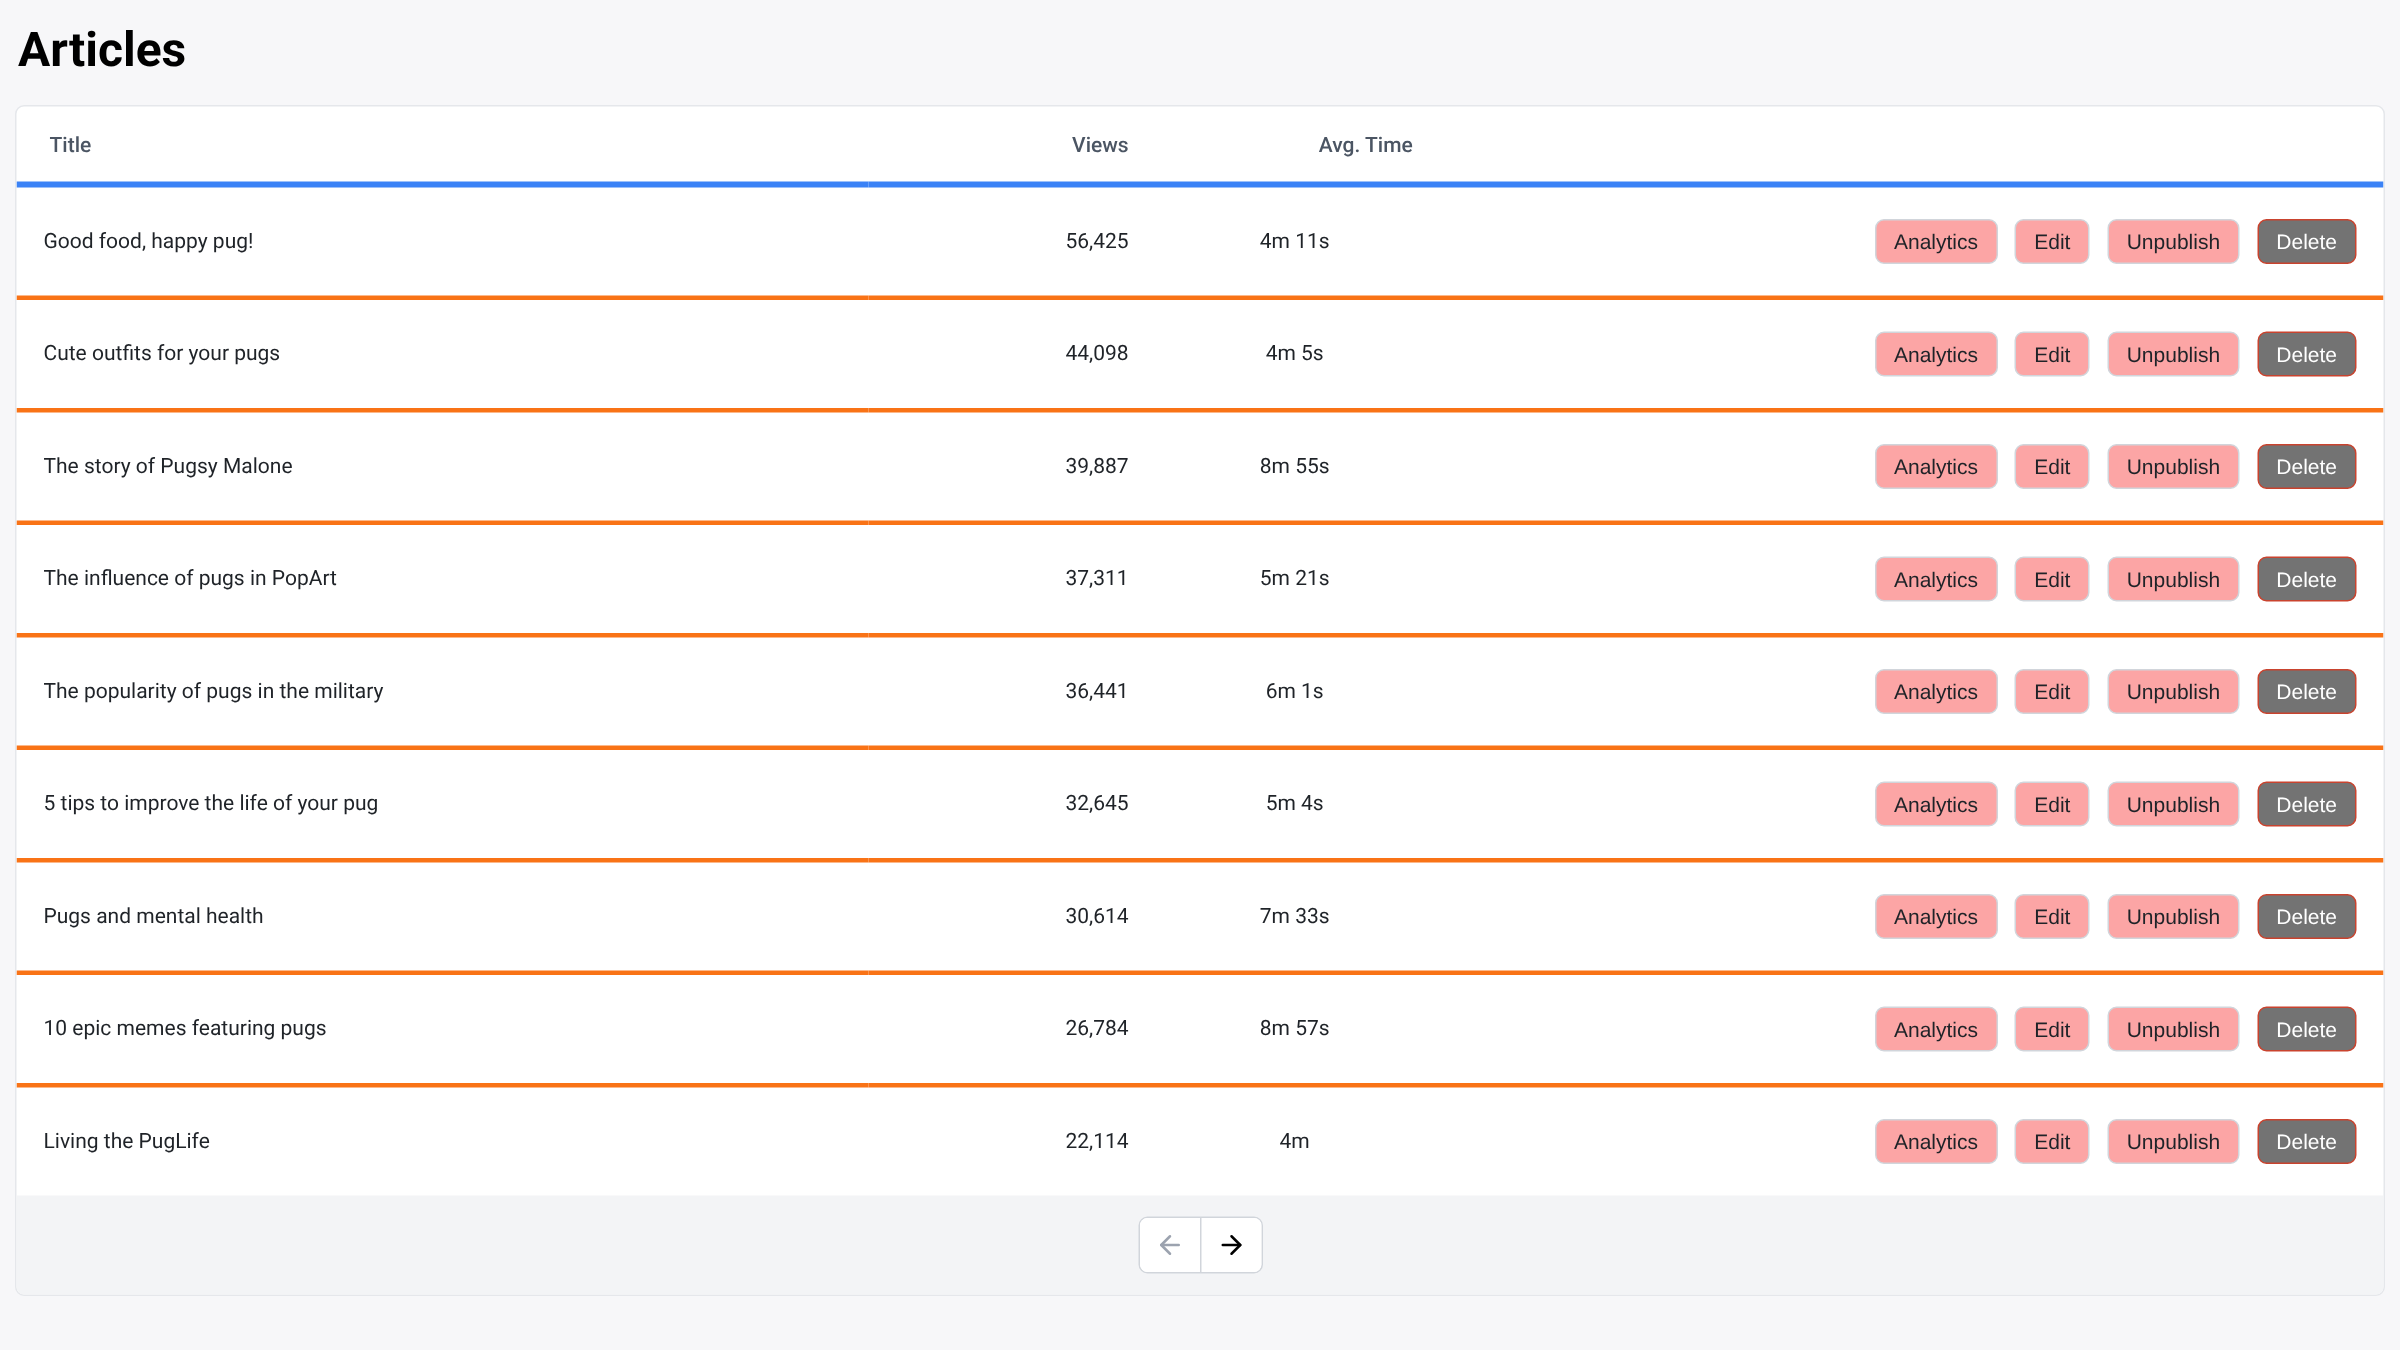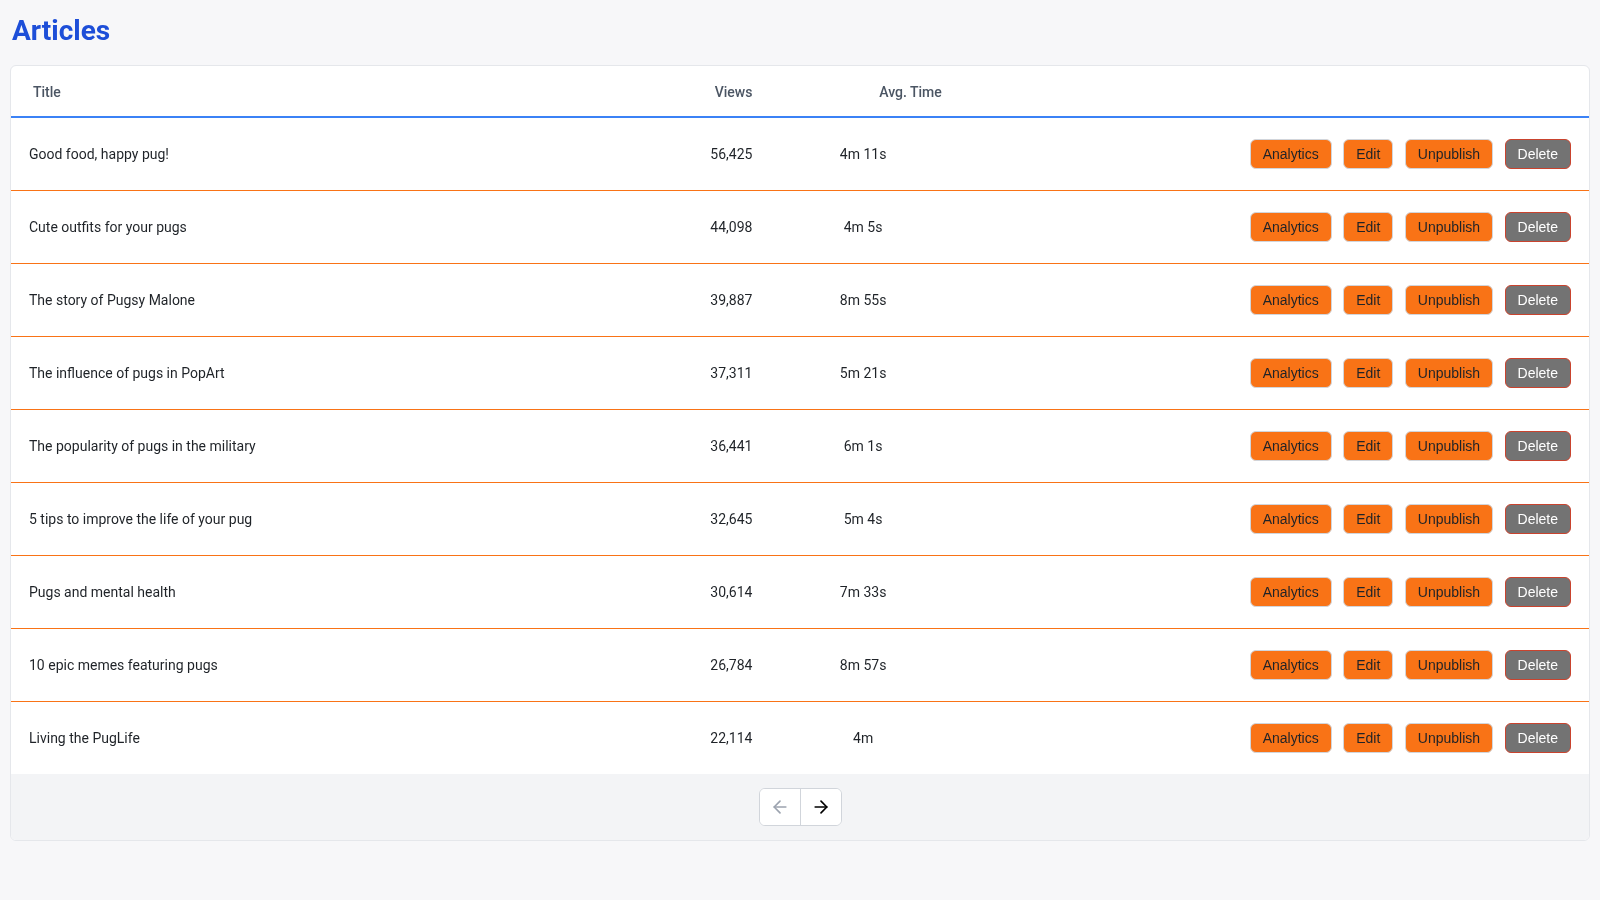--- a/index.html
+++ b/index.html
@@ -9,48 +9,48 @@
       color: #1f2328;
       font-size: 14px;
       width: 1600px;
       height: 900px;
       overflow: hidden;
     }
     .page {
       padding: 10px;
     }
     h1.page-title {
-      font-size: 28px;
+      font-size: 32px;
       font-weight: 700;
       margin: 4px 0 18px 2px;
-      color: #1d4ed8;
+      color: #000000;
     }
     .card {
       background: #fff;
       border: 1px solid #e5e7eb;
       border-radius: 6px;
       overflow: hidden;
     }
     table {
       width: 100%;
       border-collapse: collapse;
     }
     thead th {
       font-weight: 500;
       font-size: 14px;
       color: #4b5563;
       text-align: left;
       padding: 18px 16px 16px;
-      border-bottom: 2px solid #3b82f6;
+      border-bottom: 4px solid #3b82f6;
     }
     thead th.col-views,
     thead th.col-time { text-align: right; }
     tbody td {
       padding: 21px 16px;
-      border-bottom: 1px solid #f97316;
+      border-bottom: 3px solid #f97316;
       font-size: 14px;
       color: #1f2328;
       vertical-align: middle;
     }
     tbody tr:last-child td { border-bottom: none; }
     td.col-title { width: 36%; padding-left: 18px; }
     td.col-views { width: 12%; text-align: right; }
     td.col-time  { width: 12%; text-align: center; }
     td.col-actions {
       width: 40%;
@@ -59,21 +59,21 @@
       white-space: nowrap;
     }
     thead th.col-title { padding-left: 22px; }
     thead th.col-actions { }
     .btn {
       display: inline-block;
       font-size: 14px;
       line-height: 1;
       padding: 7px 12px;
       border: 1px solid #d1d5db;
-      background: #f97316;
+      background: #fca5a5;
       color: #1f2328;
       border-radius: 6px;
       margin-left: 8px;
       cursor: pointer;
     }
     .btn-danger {
       background: #737373;
       border-color: #c9432e;
       color: #fff;
     }

